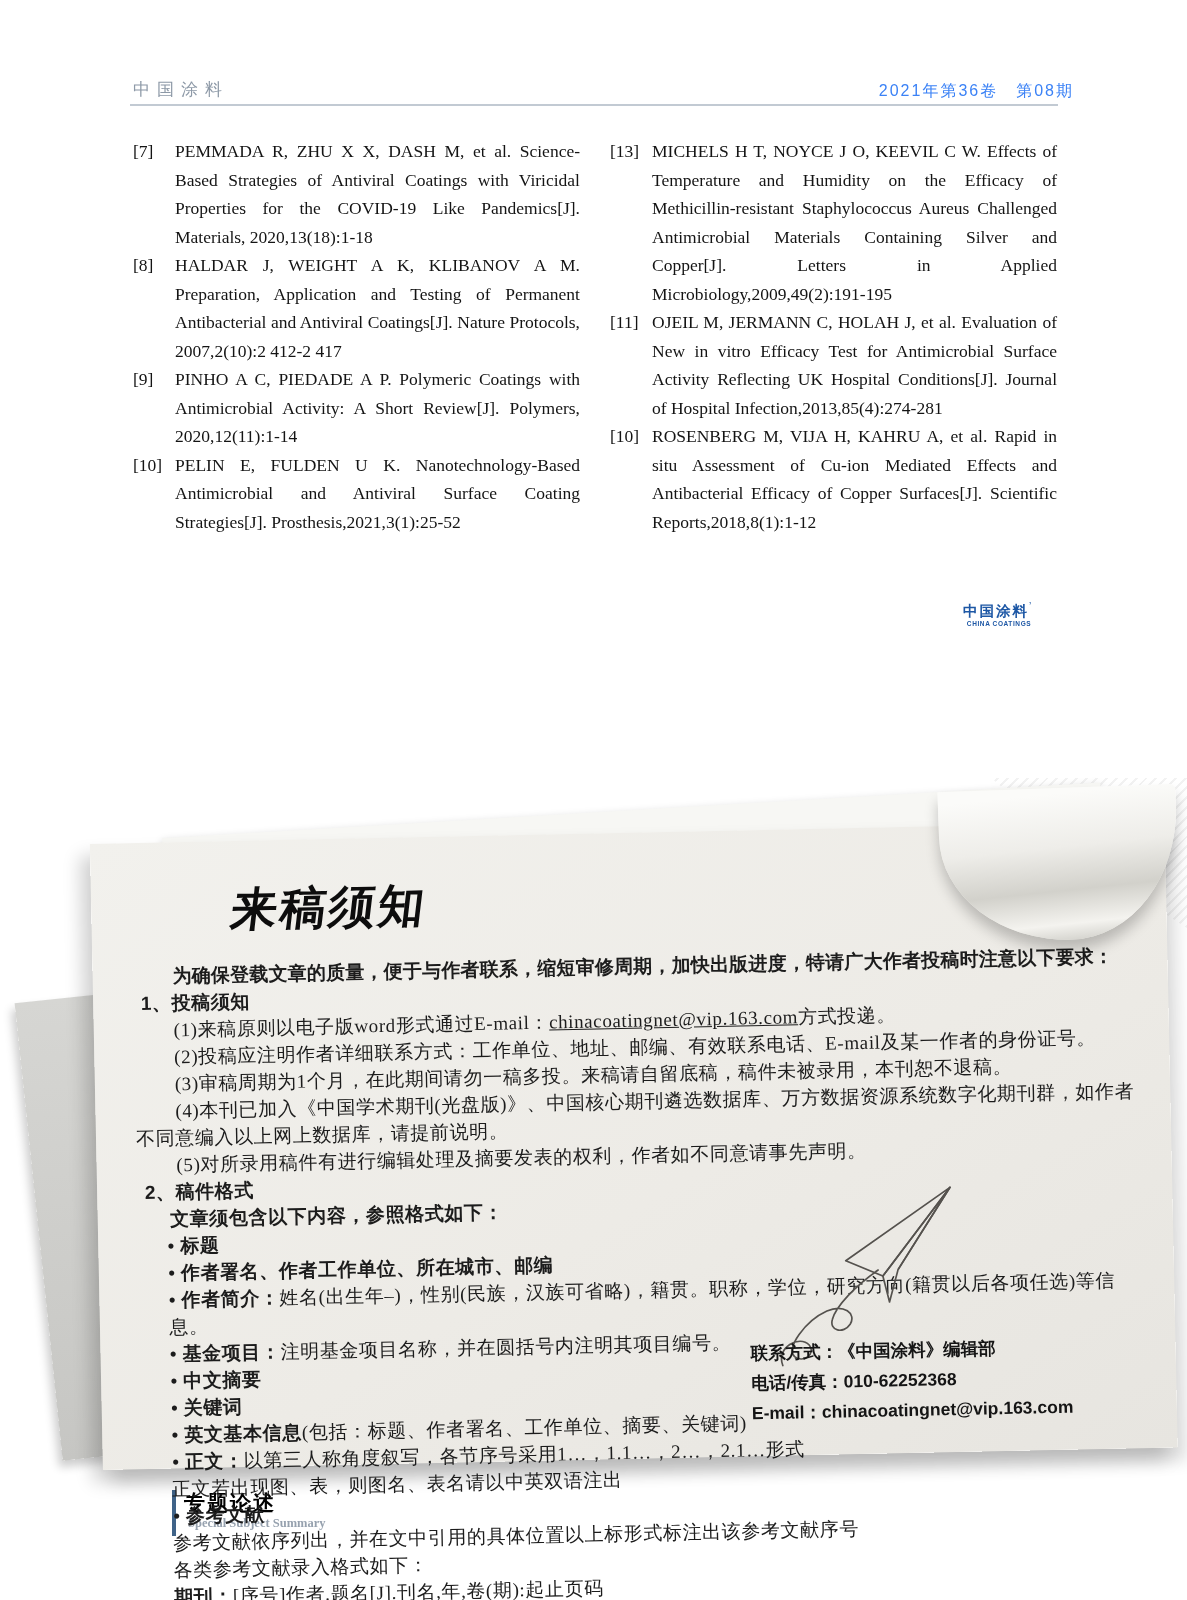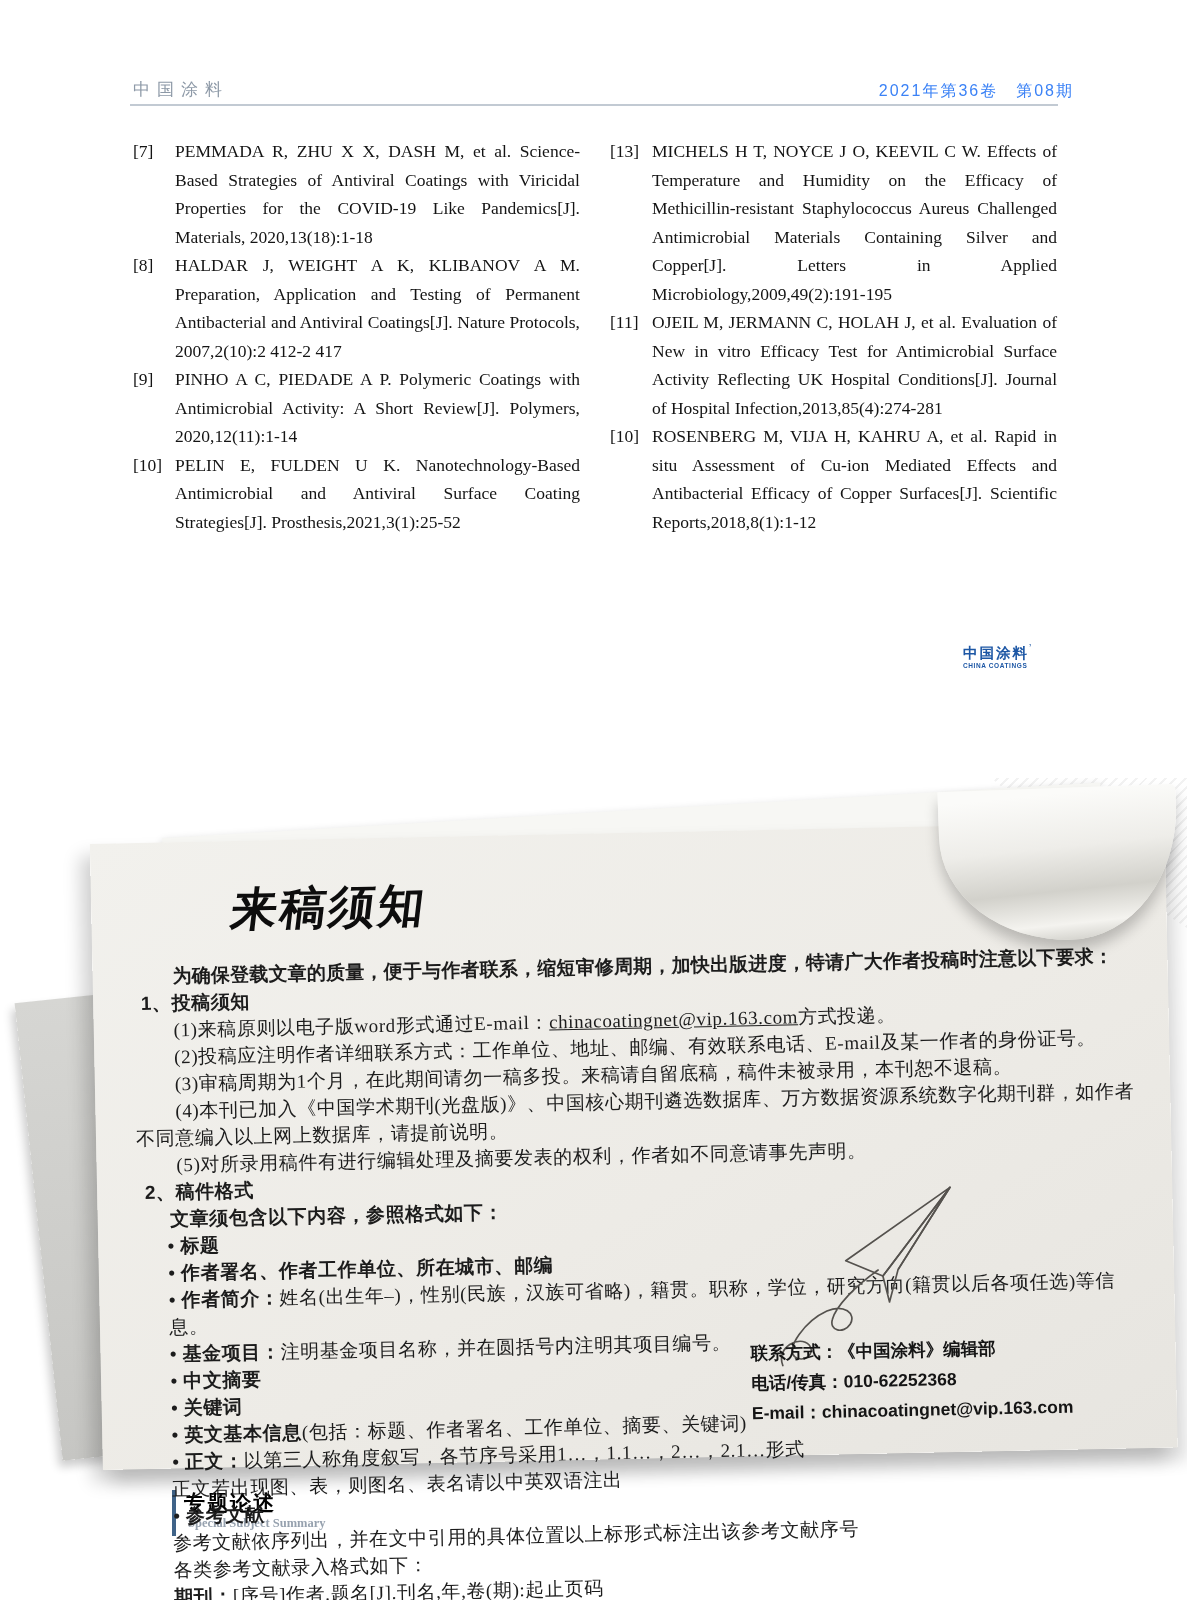--- a/index.html
+++ b/index.html
@@ -14,21 +14,21 @@
   .hdr-issue   { position:absolute; right:113px; top:81px; font-size:16px; letter-spacing:2px; color:#3b82f6; }
   .hdr-rule    { position:absolute; left:130px; right:129px; top:104px; height:2px; background:#c2cad3; }
 
   
   .refs { position:absolute; left:133px; top:137px; width:924px; display:flex; gap:30px;
           font-family:"Liberation Serif", serif; font-size:17.5px; line-height:28.5px; color:#141414; }
   .ref-col { width:447px; }
   .ref { position:relative; padding-left:42px; text-align:justify; }
   .ref-num { position:absolute; left:0; top:0; }
 
-  .cc-logo { position:absolute; left:963px; top:644px; text-align:left; line-height:1; }
+  .cc-logo { position:absolute; left:963px; top:602px; text-align:right; line-height:1; }
   .cc-logo-cn { font-size:14.5px; font-weight:bold; color:#1d57a5; letter-spacing:2px; }
   .cc-logo-tick { font-size:10px; color:#1d57a5; vertical-align:super; }
   .cc-logo-en { font-size:6.5px; font-weight:bold; color:#1d57a5; letter-spacing:0.6px; margin-top:2px; }
 
   
   .stack { position:absolute; left:0; top:770px; width:1187px; height:720px; }
   .hatch-tr { position:absolute; right:0; top:8px; width:230px; height:150px;
     background:repeating-linear-gradient(135deg, rgba(0,0,0,0.05) 0 2px, rgba(0,0,0,0) 2px 7px);
     clip-path:polygon(15% 0, 100% 0, 100% 100%, 55% 55%); }
   .sheet-back-white { position:absolute; left:170px; top:40px; width:940px; height:300px;

